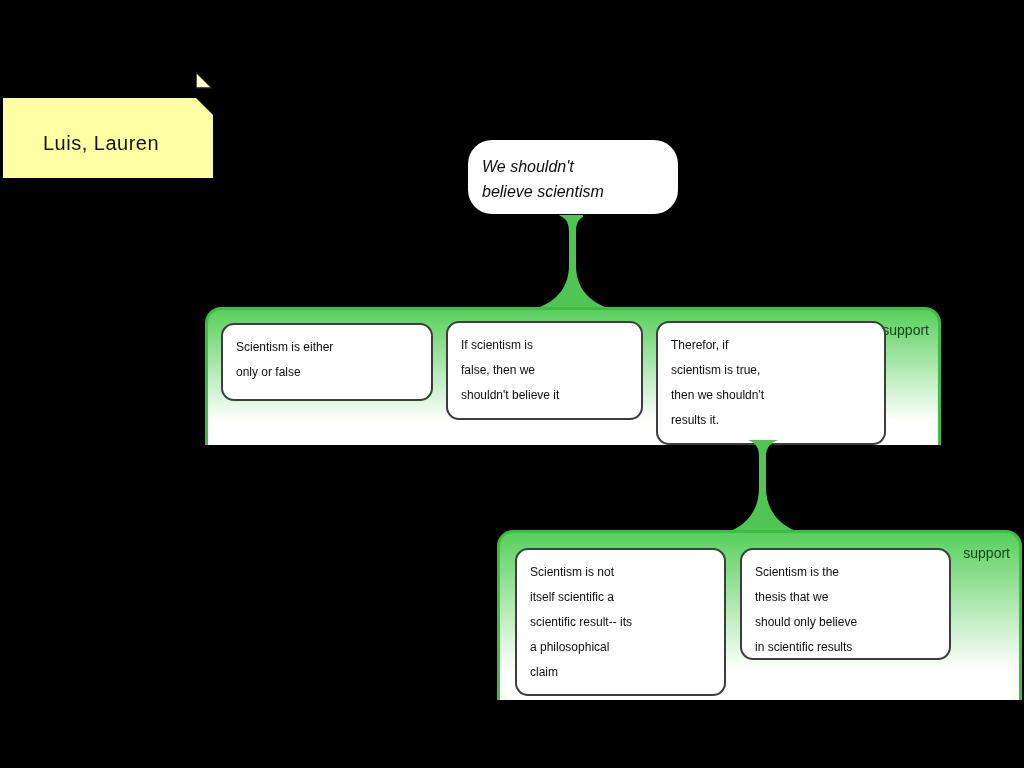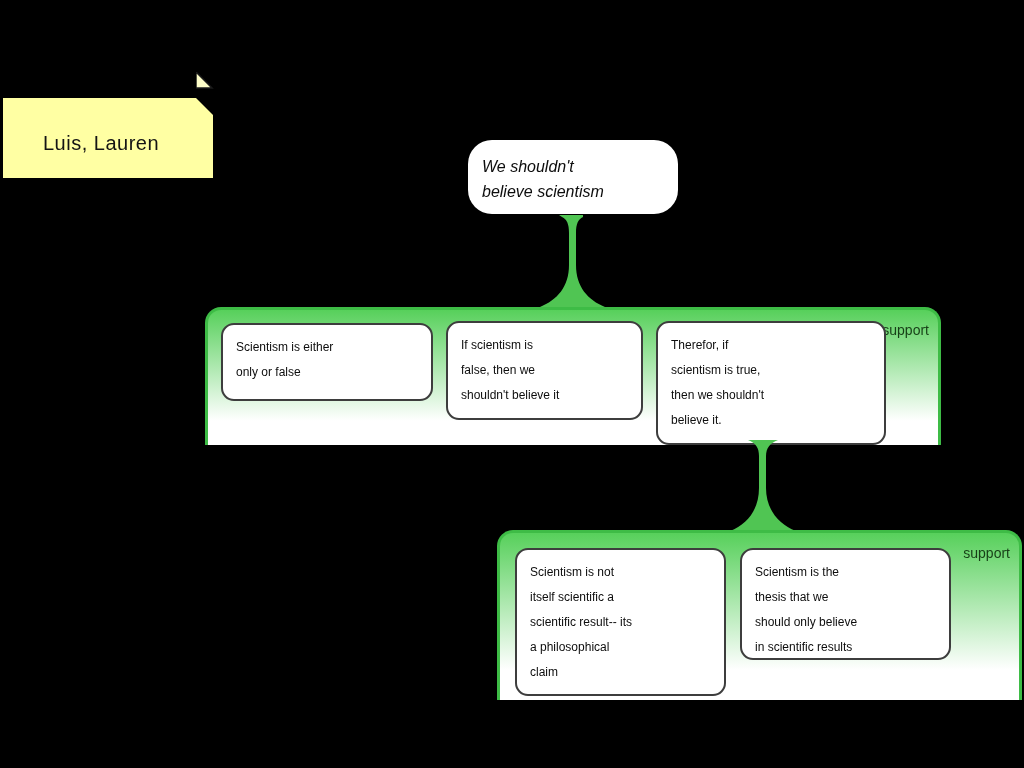--- a/index.html
+++ b/index.html
@@ -118,21 +118,21 @@
     </div>
     <div class="pbox boxB">
       <span class="line">If scientism is</span>
       <span class="line">false, then we</span>
       <span class="line">shouldn't believe it</span>
     </div>
     <div class="pbox boxC">
       <span class="line">Therefor, if</span>
       <span class="line">scientism is true,</span>
       <span class="line">then we shouldn't</span>
-      <span class="line">believe it.</span>
+      <span class="line">results it.</span>
     </div>
   </div>
 
   <svg class="connector conn2" width="76" height="92" viewBox="0 0 76 92">
     <path d="M23,0 H53 C45,3 41,8 41,16 L41,48 C41,69 53,84 71,91 L5,91 C23,84 34,69 34,48 L34,16 C34,8 31,3 23,0 Z" fill="#50c553"></path>
   </svg>
 
   <div class="group group2">
     <span class="group-label">support</span>
     <div class="pbox boxD">

